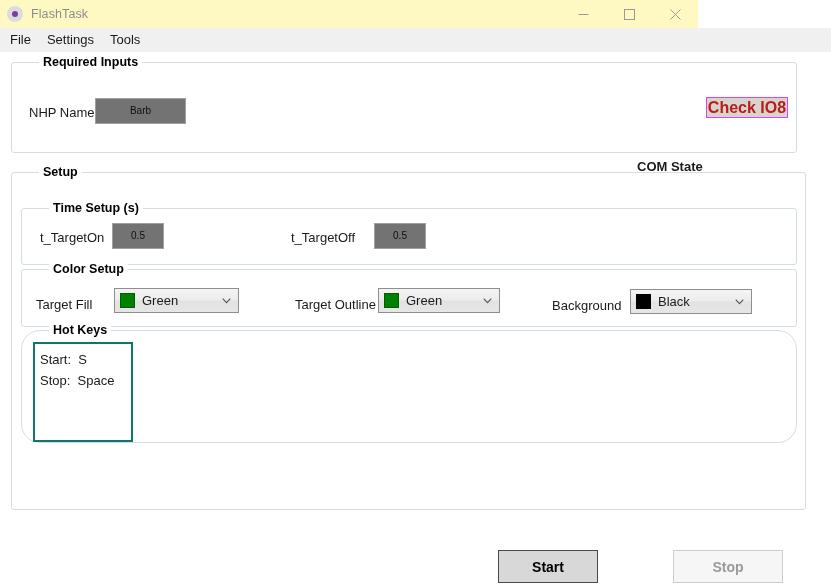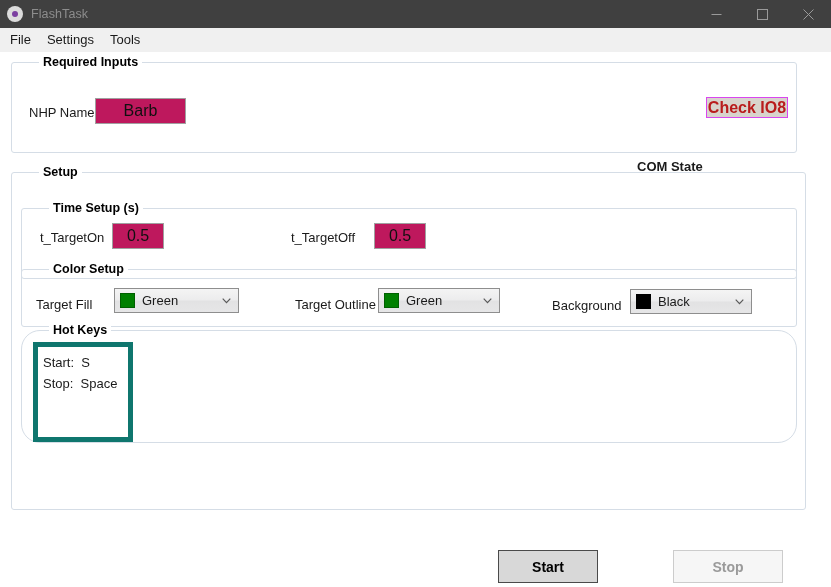--- a/index.html
+++ b/index.html
@@ -12,22 +12,22 @@
   }
   .app {
     position: relative;
     width: 831px; height: 587px;
     background: #ffffff;
   }
 
   
   .titlebar {
     position: absolute; left: 0; top: 0;
-    width: 831px; height: 28px;
-    background: #404040;
+    width: 698px; height: 28px;
+    background: #fef9c3;
     display: flex; align-items: center;
   }
   .app-icon {
     width: 16px; height: 16px;
     margin-left: 7px; margin-right: 8px;
     border-radius: 50%;
     background: #dcdcdc;
     display: flex; align-items: center; justify-content: center;
     flex: none;
   }
@@ -80,40 +80,40 @@
     font-size: 12.5px;
     font-weight: bold;
     color: #000000;
     white-space: nowrap;
     line-height: 14px;
     margin-left: 18px;
   }
 
   #grp-required { left: 11px; top: 62px; width: 786px; height: 91px; }
   #grp-setup    { left: 11px; top: 172px; width: 795px; height: 338px; }
-  #grp-time     { left: 9px;  top: 35px;  width: 776px; height: 71px; text-decoration: underline; }
+  #grp-time     { left: 9px;  top: 35px;  width: 776px; height: 57px; text-decoration: underline; }
   #grp-color    { left: 9px;  top: 96px;  width: 776px; height: 58px; padding-left: 43px; }
   #grp-hotkeys  { left: 9px;  top: 157px; width: 776px; height: 113px; border-radius: 19px; }
 
   
   .lbl {
     position: absolute;
     font-size: 13px;
     color: #1a1a1a;
     white-space: nowrap;
     line-height: 16px;
   }
   .lbl.bold { font-weight: bold; }
 
   
   .tbox {
     position: absolute;
-    background: #be185d;
+    background: #737373;
     border: 1px solid #a0a0a0;
-    font-size: 16px;
+    font-size: 10px;
     color: #101010;
     display: flex; align-items: center; justify-content: center;
     line-height: 16px;
   }
 
   
   .pbtn {
     position: absolute;
     background: #d8d4cc;
     border: 1px solid #d946ef;
@@ -145,21 +145,21 @@
     flex: none;
     width: 16px;
     display: flex; align-items: center; justify-content: center;
     margin-right: 4px;
   }
 
   
   .listbox {
     position: absolute;
     background: #ffffff;
-    border: 5px solid #0f766e;
+    border: 2px solid #0f766e;
     padding: 5px 0 0 5px;
   }
   .listbox .row {
     font-size: 13px;
     color: #1a1a1a;
     line-height: 21px;
     white-space: pre;
   }
 
   

